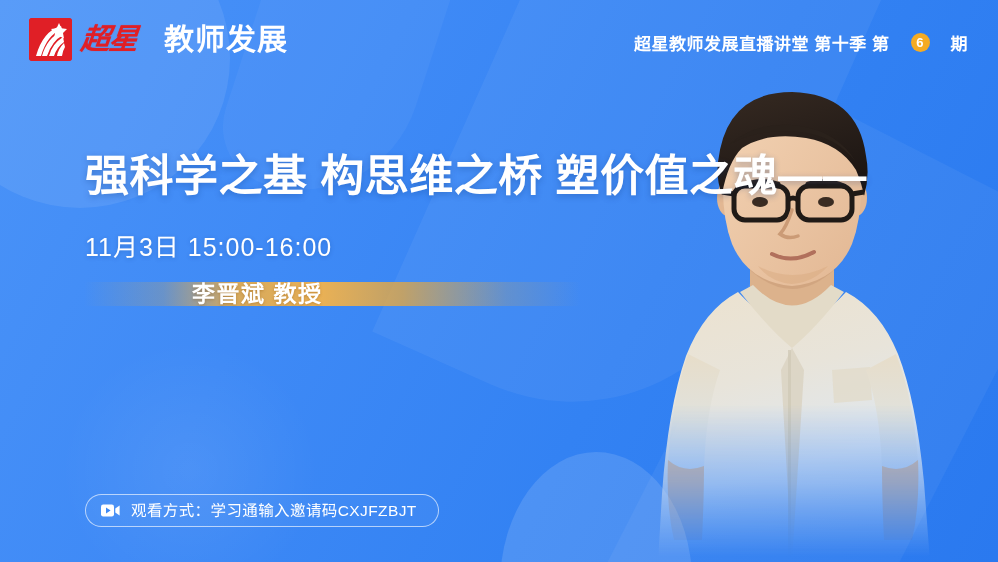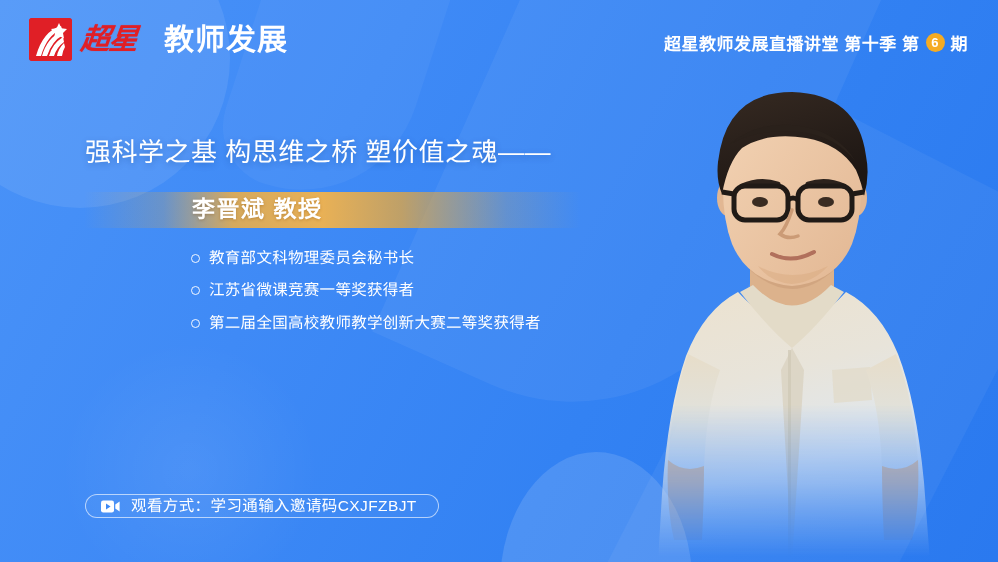--- a/index.html
+++ b/index.html
@@ -113,21 +113,21 @@
     letter-spacing: 1px;
     line-height: 1;
     margin-left: 18px;
   }
 
   .series {
     position: absolute;
     right: 30px; top: 30px;
     display: flex;
     align-items: center;
-    gap: 5px;
+    gap: 20px;
     font-size: 17px;
     font-weight: 700;
     color: #ffffff;
     letter-spacing: 0.5px;
     white-space: nowrap;
     text-align: right;
   }
   .series .num-badge {
     display: inline-flex;
     align-items: center;
@@ -153,22 +153,22 @@
   .portrait svg { display: block; width: 100%; height: 100%; }
 
   
   .content {
     position: absolute;
     left: 85px; top: 118px;
     width: 660px;
   }
 
   .title {
-    font-size: 26px;
-    font-weight: 400;
+    font-size: 44px;
+    font-weight: 700;
     color: #ffffff;
     line-height: 1.32;
     letter-spacing: 0.5px;
     text-shadow: 0 2px 6px rgba(10,50,120,0.30);
   }
   .title .line { display: block; white-space: nowrap; }
 
   .datetime {
     margin-top: 26px;
     font-size: 25px;
@@ -177,21 +177,21 @@
     letter-spacing: 1px;
     line-height: 1;
     text-shadow: 0 1px 4px rgba(10,50,120,0.25);
   }
 
   .speaker-bar {
     position: relative;
     margin-top: 22px;
     margin-left: -1px;
     width: 497px;
-    height: 36px;
+    height: 24px;
     display: flex;
     align-items: center;
   }
   .speaker-bar::before {
     content: "";
     position: absolute;
     inset: 0;
     background: linear-gradient(90deg,
         rgba(245,170,40,0) 0%,
         rgba(245,170,40,0.22) 16%,
@@ -235,21 +235,21 @@
     left: 1px; top: 4px;
     width: 7px; height: 7px;
     border: 1.4px solid rgba(255,255,255,0.92);
     border-radius: 50%;
   }
 
   
   .watch-pill {
     position: absolute;
     left: 85px; top: 494px;
-    height: 24px;
+    height: 33px;
     padding: 0 21px 0 15px;
     display: inline-flex;
     align-items: center;
     gap: 11px;
     border: 1px solid rgba(255,255,255,0.62);
     border-radius: 17px;
     background: rgba(255,255,255,0.035);
   }
   .video-icon {
     display: inline-flex;
@@ -396,30 +396,26 @@
         <span>期</span>
     </div>
   </div>
 
   <div class="content">
 
     <h1 class="title">
       <span class="line">强科学之基 构思维之桥 塑价值之魂——</span>
     </h1>
 
+    <div class="datetime">11月3日 15:00-16:00</div>
 
     <div class="speaker-bar">
       <span class="speaker-name">李晋斌 教授</span>
     </div>
 
-    <ul class="credentials">
-      <li>教育部文科物理委员会秘书长</li>
-      <li>江苏省微课竞赛一等奖获得者</li>
-      <li>第二届全国高校教师教学创新大赛二等奖获得者</li>
-    </ul>
   </div>
 
   <div class="watch-pill">
     <span class="video-icon">
       <svg width="19" height="13" viewBox="0 0 19 13" xmlns="http://www.w3.org/2000/svg" aria-hidden="true">
         <rect x="0" y="0.6" width="13" height="11.8" rx="2.2" fill="#ffffff"></rect>
         <path d="M14.3 4.4 L18.6 1.4 L18.6 11.6 L14.3 8.6 Z" fill="#ffffff"></path>
         <path d="M5 3.4 L9.6 6.5 L5 9.6 Z" fill="#3f8af6"></path>
       </svg>
     </span>

